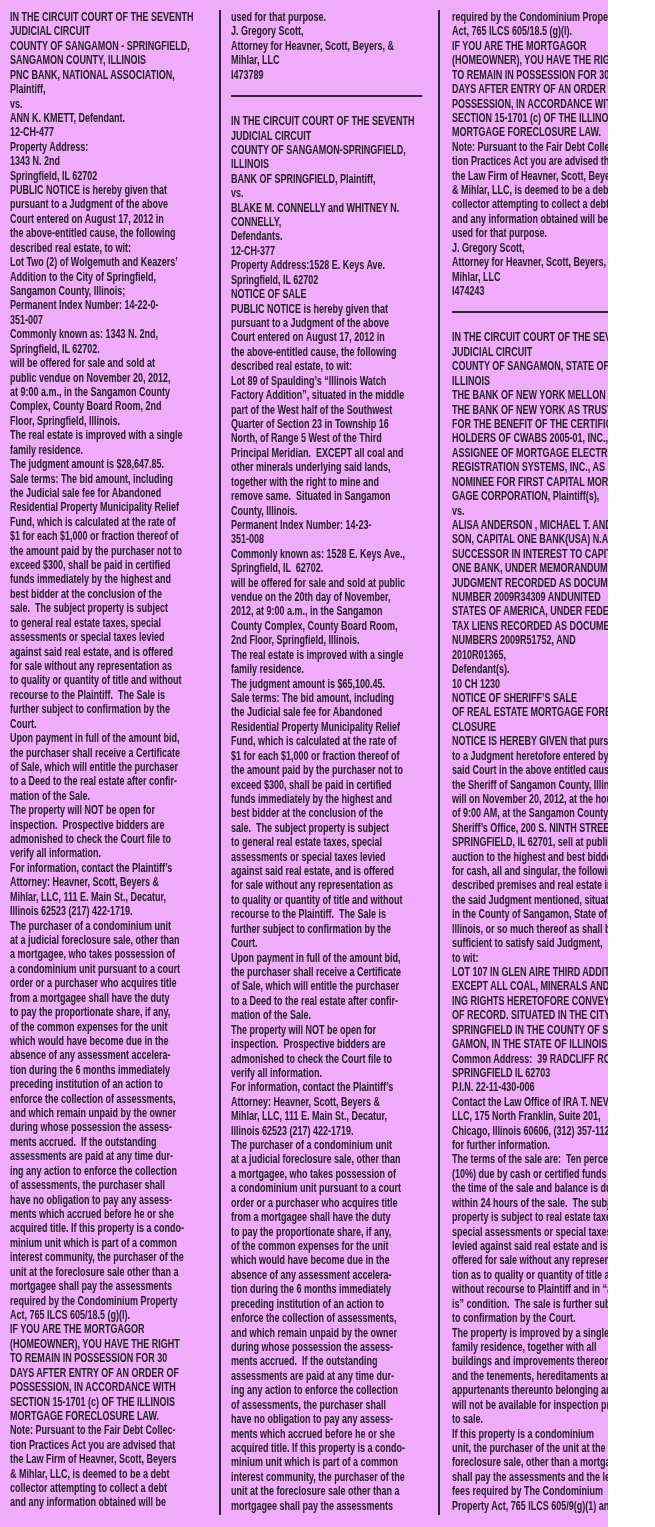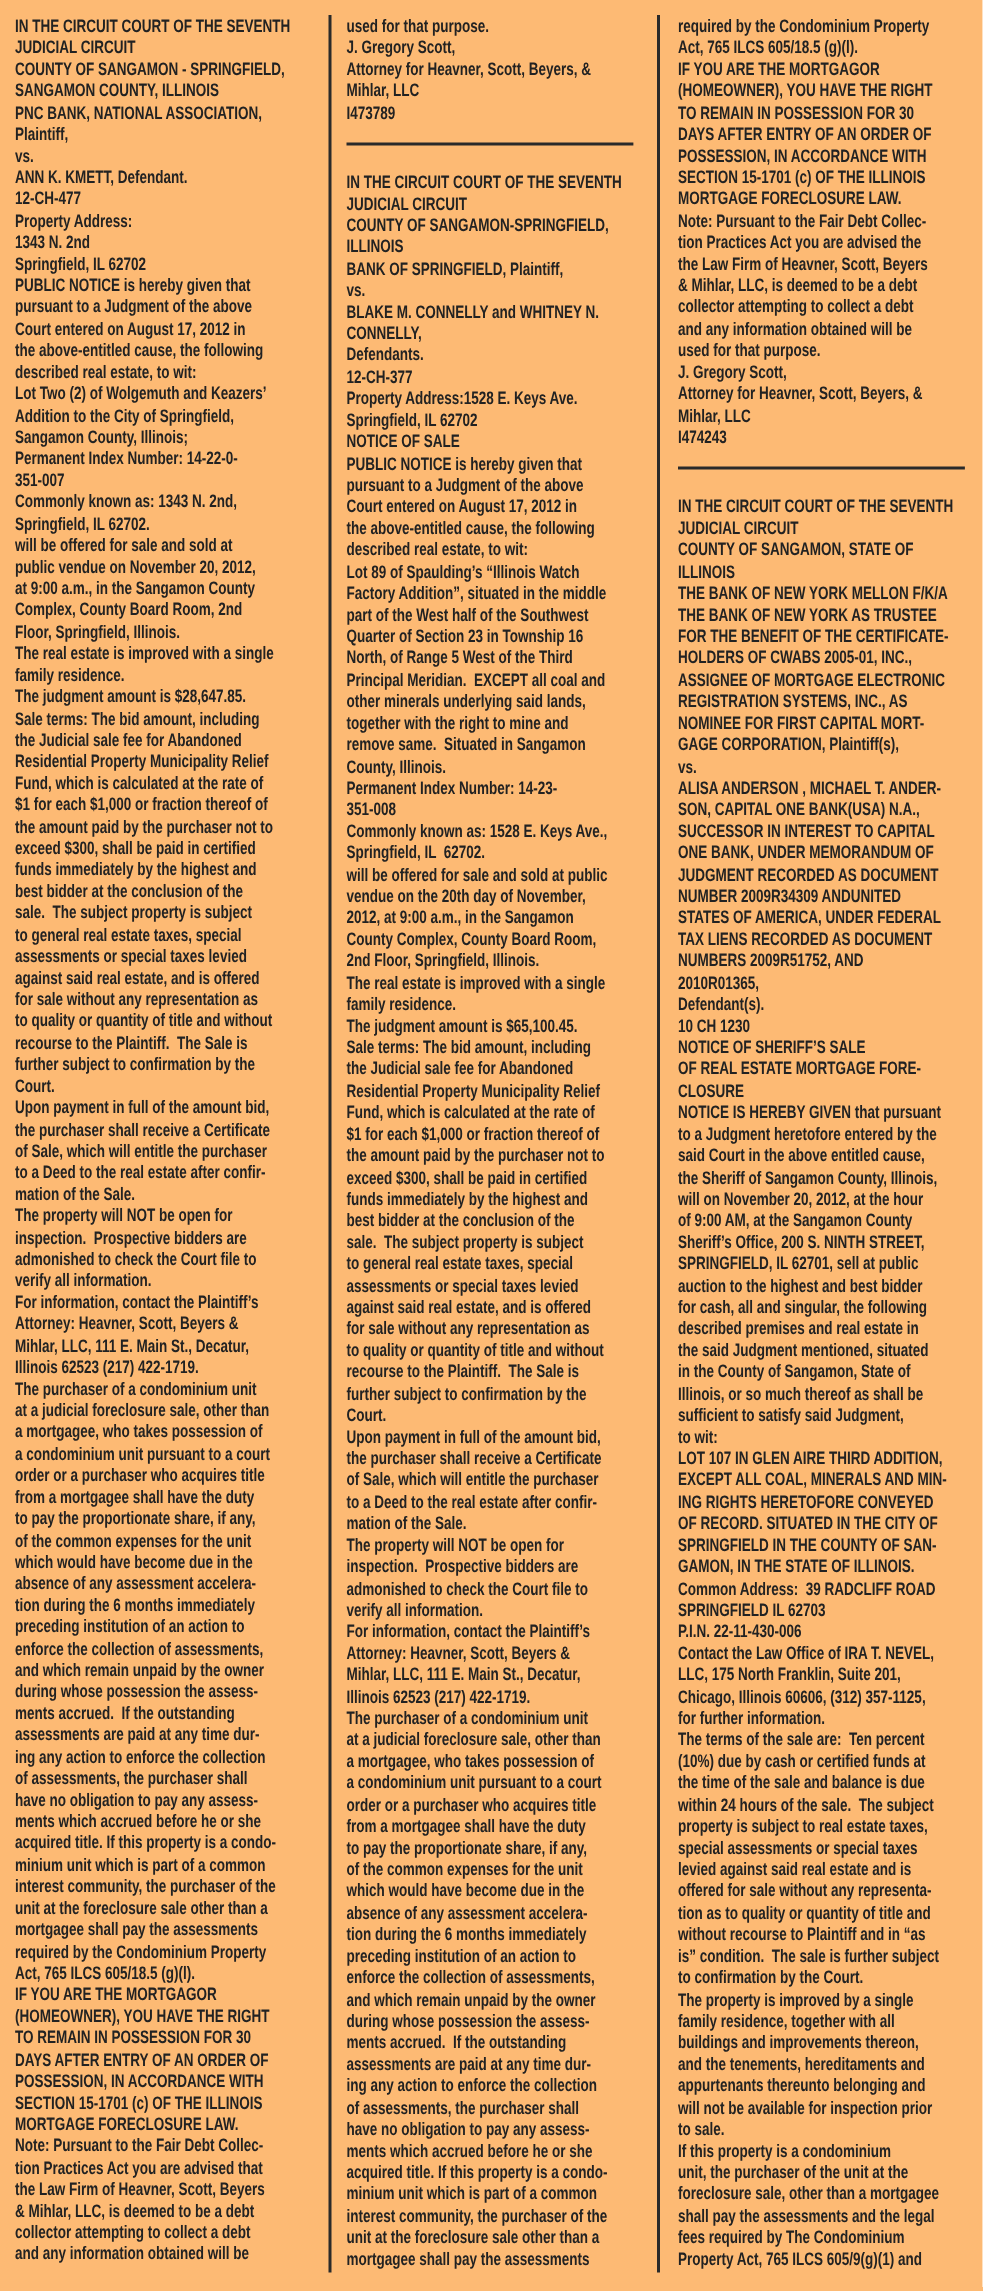--- a/index.html
+++ b/index.html
@@ -1,20 +1,20 @@
 <!DOCTYPE html>
 <html><head>
 <meta charset="utf-8">
 <style>
   html, body { margin: 0; padding: 0; background: #ffffff; }
   .page {
     position: relative;
-    width: 655px;
+    width: 608px;
     height: 1527px;
-    background: #fdba74;
+    background: #f0abfc;
     overflow: hidden;
     font-family: "Liberation Sans", sans-serif;
   }
   .col { position: absolute; top: 10px; }
   .col-inner {
     width: 266px;
     transform: scaleX(0.75);
     transform-origin: 0 0;
   }
   .notice {

